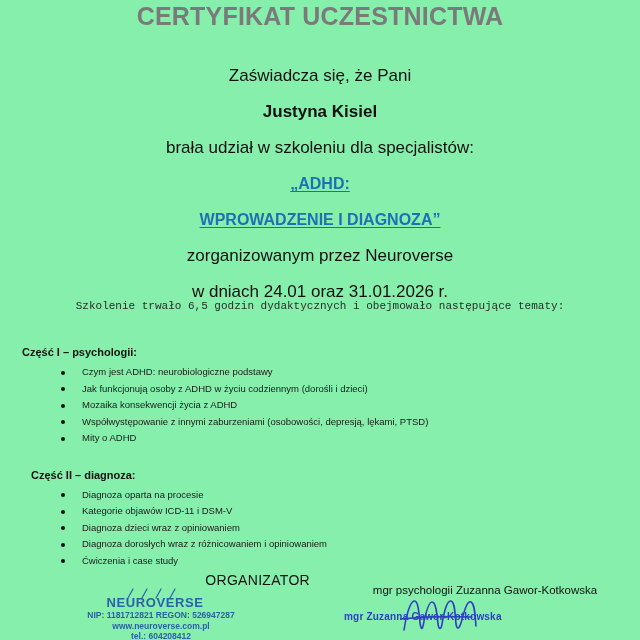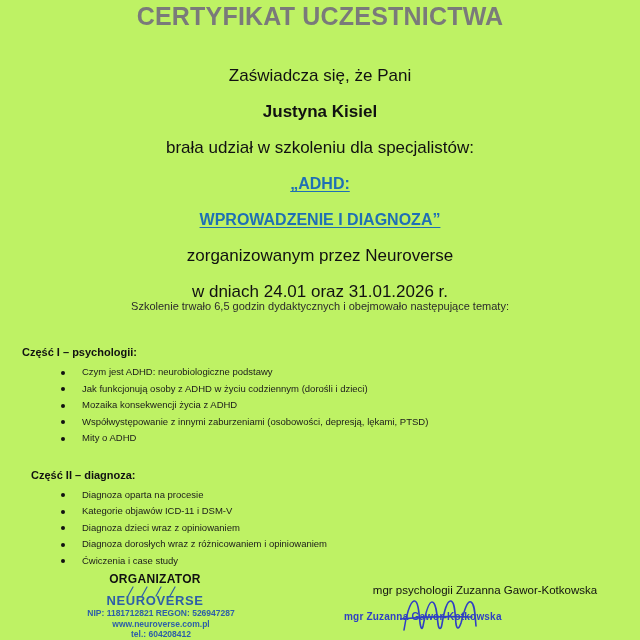--- a/index.html
+++ b/index.html
@@ -13,21 +13,21 @@
     position: relative;
     overflow: hidden;
     font-family: "Liberation Sans", sans-serif;
     color: #000000;
   }
 
   .certificate {
     position: relative;
     width: 640px;
     height: 640px;
-    background: #bef264;
+    background: #86efac;
   }
 
   
   .cert-title {
     position: absolute;
     top: 2px;
     left: 0;
     width: 640px;
     text-align: center;
     font-size: 25px;
@@ -65,20 +65,21 @@
 
   
   .duration-note {
     position: absolute;
     top: 300px;
     left: 0;
     width: 640px;
     text-align: center;
     font-size: 11px;
     color: #2b2b2b;
+    font-family: Liberation Mono, monospace;
   }
 
   
   .program {
     position: absolute;
     top: 346px;
     left: 22px;
     width: 590px;
   }
   .section-heading {
@@ -122,24 +123,25 @@
     text-align: center;
   }
   .footer-right {
     position: absolute;
     left: 330px;
     top: 572px;
     width: 310px;
     text-align: center;
   }
   .footer-label {
-    font-size: 12px;
-    font-weight: bold;
+    font-size: 14px;
+    font-weight: normal;
     color: #111111;
     letter-spacing: 0.3px;
+    text-align: right;
   }
 
   
   .logo-block {
     position: relative;
     margin-top: 8px;
     color: #2d5fa8;
   }
   .logo-ticks {
     position: absolute;

